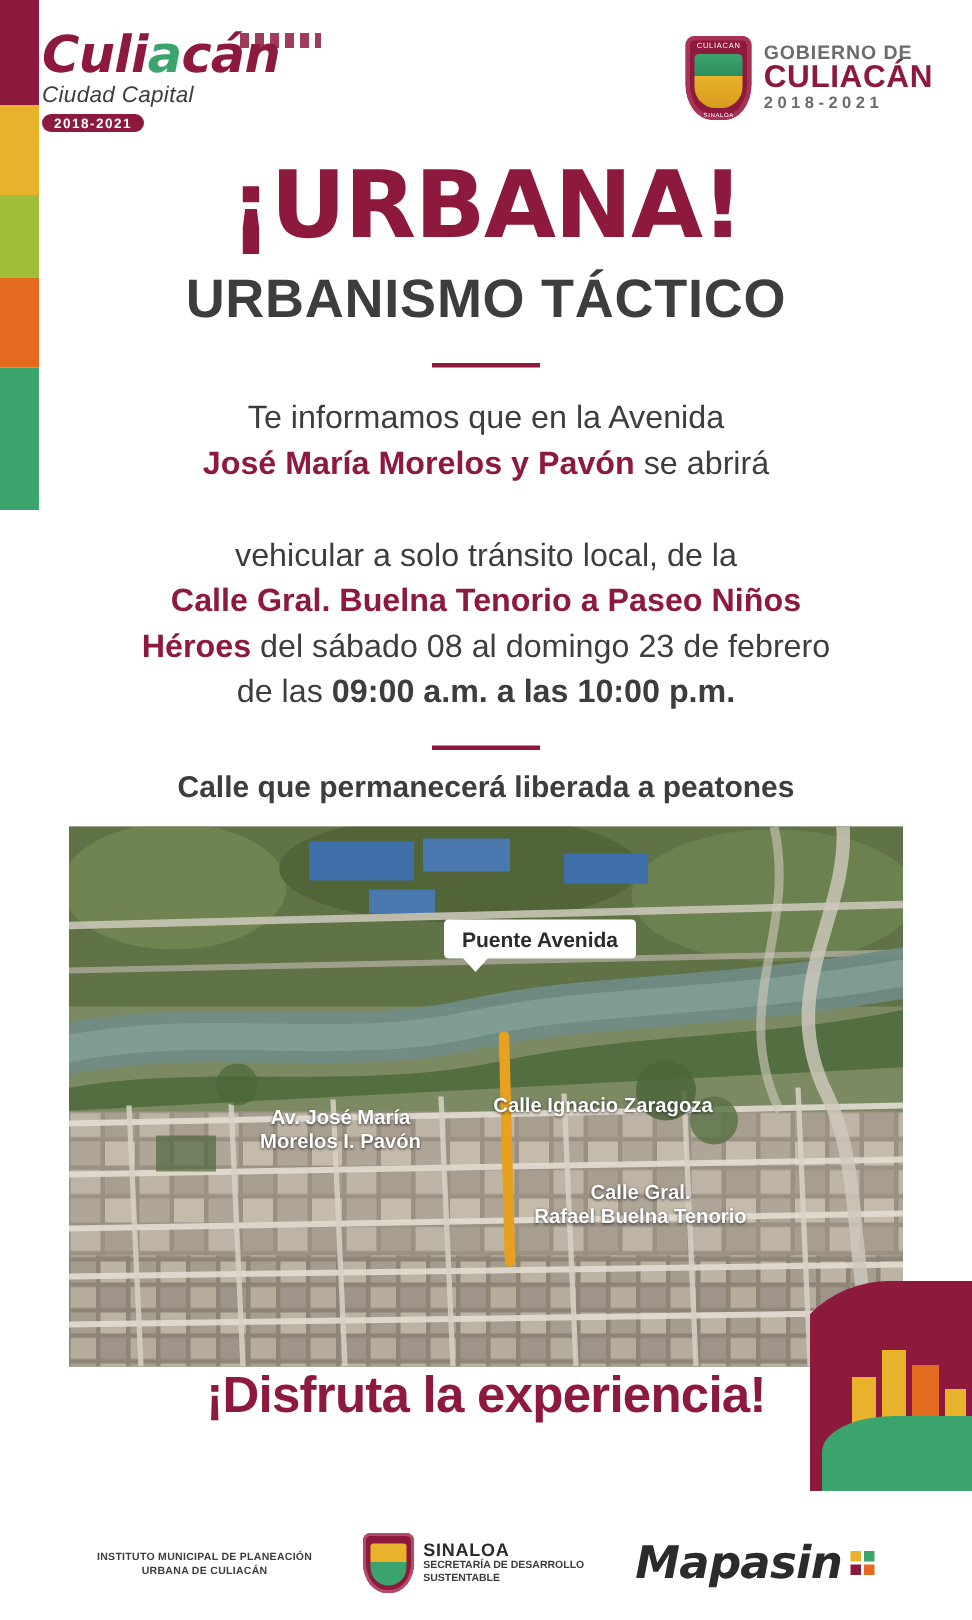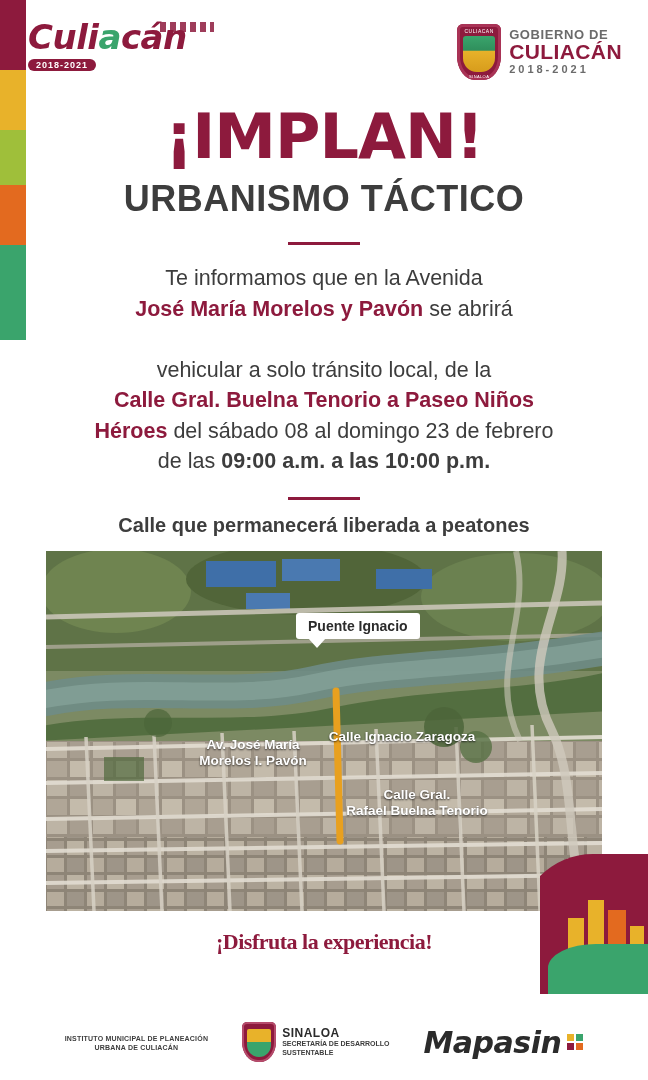--- a/index.html
+++ b/index.html
@@ -214,25 +214,24 @@
     position: absolute;
     left: 12px; bottom: -9px;
     border-left: 9px solid transparent;
     border-right: 9px solid transparent;
     border-top: 10px solid #ffffff;
   }
 
   
   .slogan {
     text-align: center;
-    font-family: Liberation Serif, serif;
-    font-size: 22px;
+    font-family: Liberation Sans, sans-serif;
+    font-size: 34px;
     font-weight: bold;
     color: #8d1a3d;
-    margin-top: 18px;
     letter-spacing: -0.5px;
   }
 
   
   .footer {
     position: absolute;
     left: 0; right: 0; bottom: 18px;
     display: flex;
     align-items: center;
     justify-content: center;
@@ -335,39 +334,40 @@
   <i class="lr3"></i>
   <i class="lr4"></i>
   <i class="lr5"></i>
 </div>
 
 <div class="header">
 
   <div class="logo-culiacan">
     <div class="bar-dots"></div>
     <div class="word"><span>Culi</span><span class="accent">a</span><span>cán</span></div>
+    <div class="sub">Ciudad Capital</div>
     <div class="years">2018-2021</div>
   </div>
 
   <div class="logo-gobierno">
     <div class="shield">
       <div class="s-top">CULIACAN</div>
       <div class="s-mid"></div>
       <div class="s-bot">SINALOA</div>
     </div>
     <div class="gob-text">
       <div class="l1">GOBIERNO DE</div>
       <div class="l2">CULIACÁN</div>
       <div class="l3">2018-2021</div>
     </div>
   </div>
 </div>
 
 <div class="title-block">
-  <div class="aviso">¡IMPLAN!</div>
+  <div class="aviso">¡URBANA!</div>
   <div class="subtitle">URBANISMO TÁCTICO</div>
 </div>
 
 <div class="divider"></div>
 
 <div class="body-text">
   <span>Te informamos que en la Avenida</span><br>
   <b>José María Morelos y Pavón</b>
   <span>se abrirá</span><br>
   <br>
@@ -447,30 +447,30 @@
     <path d="M470,0 C486,70 440,120 474,190" stroke="#cfc9bd" stroke-width="6" fill="none" opacity=".6"></path>
 
     <circle cx="398" cy="176" r="20" fill="#4c6539" opacity=".85"></circle>
     <circle cx="430" cy="196" r="16" fill="#567044" opacity=".8"></circle>
     <circle cx="112" cy="172" r="14" fill="#4c6539" opacity=".7"></circle>
     <rect x="58" y="206" width="40" height="24" fill="#51693d" opacity=".7"></rect>
 
     <path d="M290,140 L294,290" stroke="#e8a01f" stroke-width="7" fill="none" stroke-linecap="round"></path>
   </svg>
 
-  <div class="callout" style="left:250px; top:62px;">Puente Ignacio</div>
-
-  <div class="lbl" style="left:132px; top:186px; width:150px;">
+  <div class="callout" style="left:250px; top:62px;">Puente Avenida</div>
+
+  <div class="lbl" style="left:106px; top:186px; width:150px;">
     <span>Av. José María</span><br>
     <span>Morelos I. Pavón</span>
   </div>
 
   <div class="lbl" style="left:256px; top:178px; width:200px;">Calle Ignacio Zaragoza</div>
 
-  <div class="lbl" style="left:276px; top:236px; width:190px;">
+  <div class="lbl" style="left:286px; top:236px; width:190px;">
     <span>Calle Gral.</span><br>
     <span>Rafael Buelna Tenorio</span>
   </div>
 </div>
 
 <div class="slogan">¡Disfruta la experiencia!</div>
 
 <div class="corner">
   <div class="c-bg"></div>
   <div class="bldg b2"></div>

